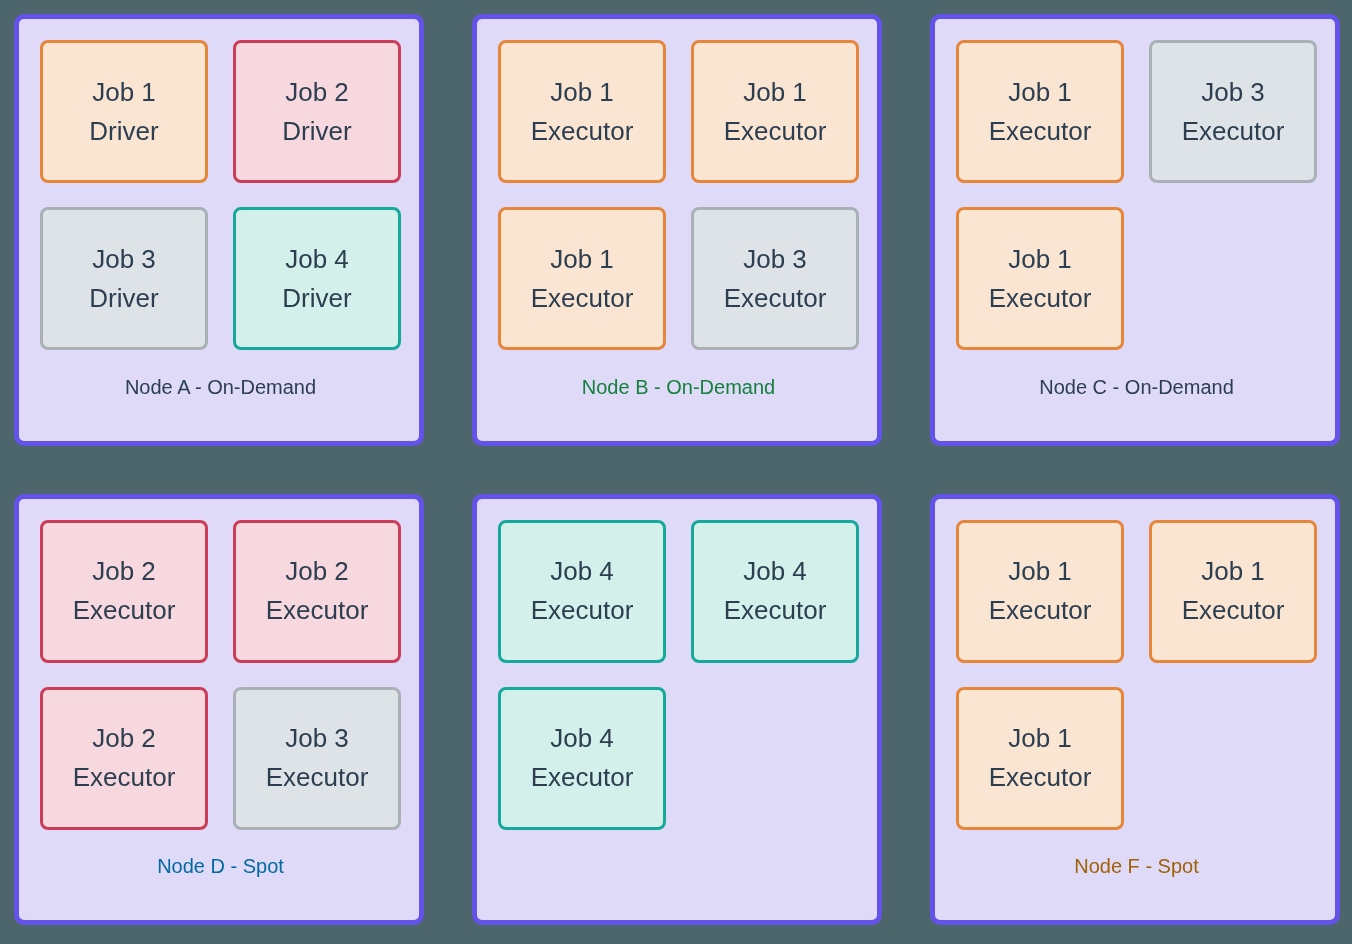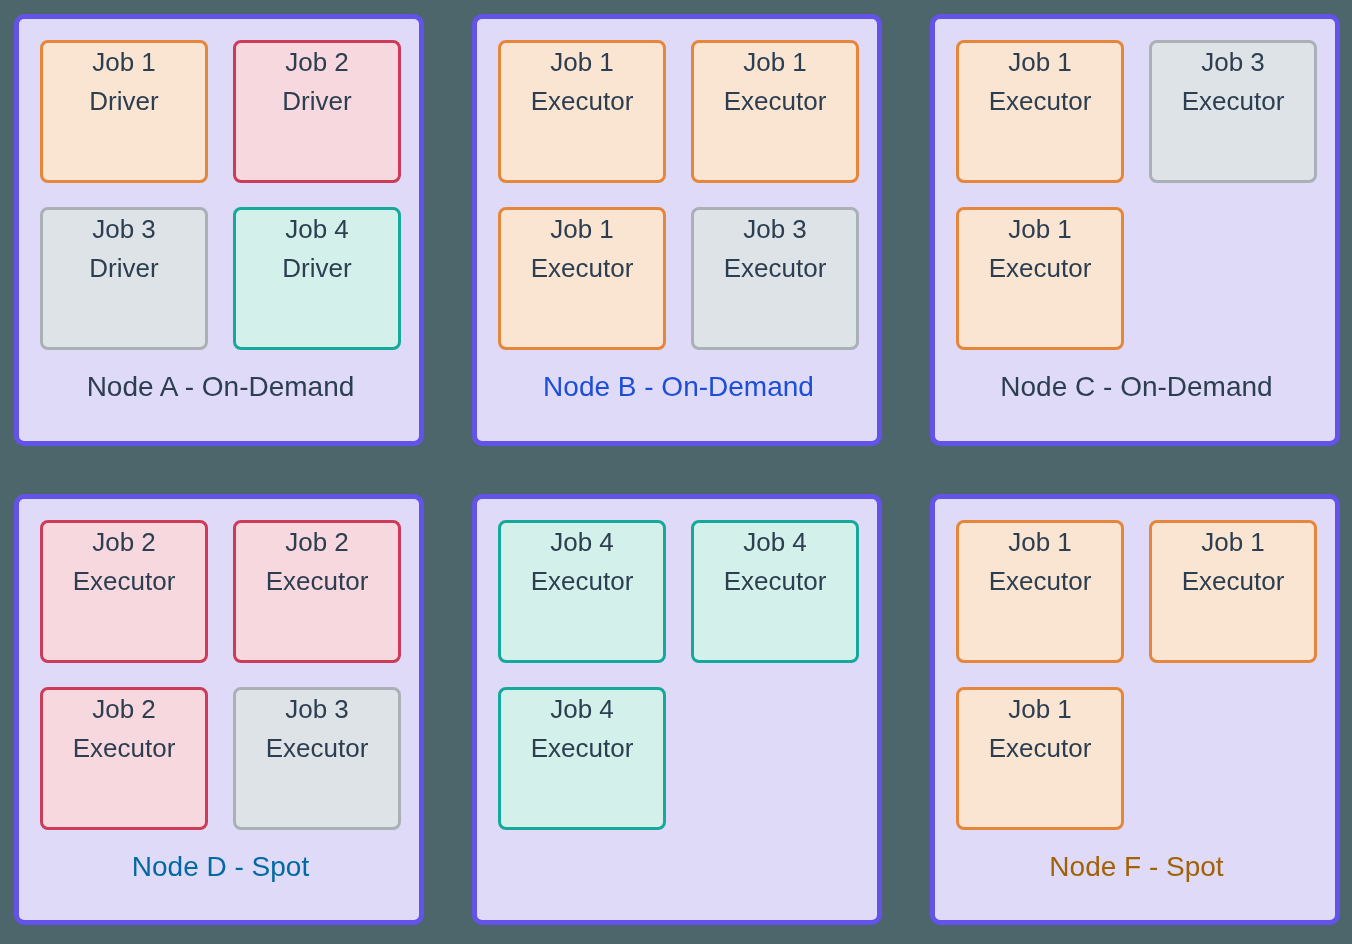--- a/index.html
+++ b/index.html
@@ -41,31 +41,32 @@
   }
   .job-box {
     box-sizing: border-box;
     width: 168px;
     height: 143px;
     border-radius: 8px;
     border: 3px solid;
     display: flex;
     flex-direction: column;
     align-items: center;
+    justify-content: center;
     text-align: center;
     font-size: 26px;
     line-height: 1.5;
     color: #2C3E50;
   }
   .node-label {
     flex: 1;
     display: flex;
     align-items: center;
     justify-content: center;
-    font-size: 28px;
+    font-size: 20px;
     color: #2C3E50;
   }
 </style>
 </head>
 <body style="background: rgb(76, 102, 108);">
 
 <div class="diagram" style="background: rgb(76, 102, 108);">
     <div class="node-card" style="background: rgb(222, 218, 248); border-color: rgb(99, 83, 232);">
       <div class="jobs-grid">
         <div class="job-box" style="border-color: rgb(230, 134, 58); background: rgb(250, 229, 211); color: rgb(44, 62, 80);">
@@ -99,21 +100,21 @@
         </div>
         <div class="job-box" style="border-color: rgb(230, 134, 58); background: rgb(250, 229, 211); color: rgb(44, 62, 80);">
           <div>Job 1</div>
           <div>Executor</div>
         </div>
         <div class="job-box" style="border-color: rgb(169, 177, 183); background: rgb(222, 227, 231); color: rgb(44, 62, 80);">
           <div>Job 3</div>
           <div>Executor</div>
         </div>
       </div>
-      <div class="node-label" style="color: #1d4ed8; text-align: center;">Node B - On-Demand</div>
+      <div class="node-label" style="color: #15803d; text-align: center;">Node B - On-Demand</div>
     </div>
     <div class="node-card" style="background: rgb(222, 218, 248); border-color: rgb(99, 83, 232);">
       <div class="jobs-grid">
         <div class="job-box" style="border-color: rgb(230, 134, 58); background: rgb(250, 229, 211); color: rgb(44, 62, 80);">
           <div>Job 1</div>
           <div>Executor</div>
         </div>
         <div class="job-box" style="border-color: rgb(169, 177, 183); background: rgb(222, 227, 231); color: rgb(44, 62, 80);">
           <div>Job 3</div>
           <div>Executor</div>

